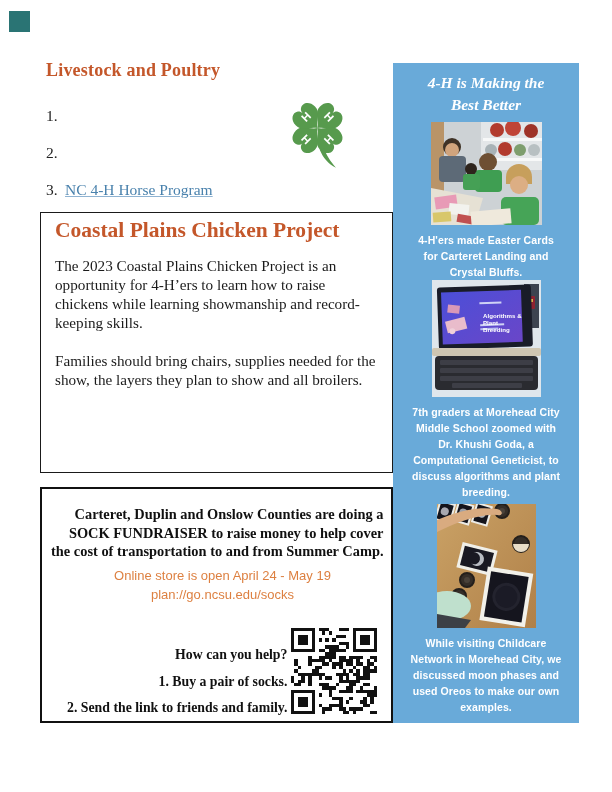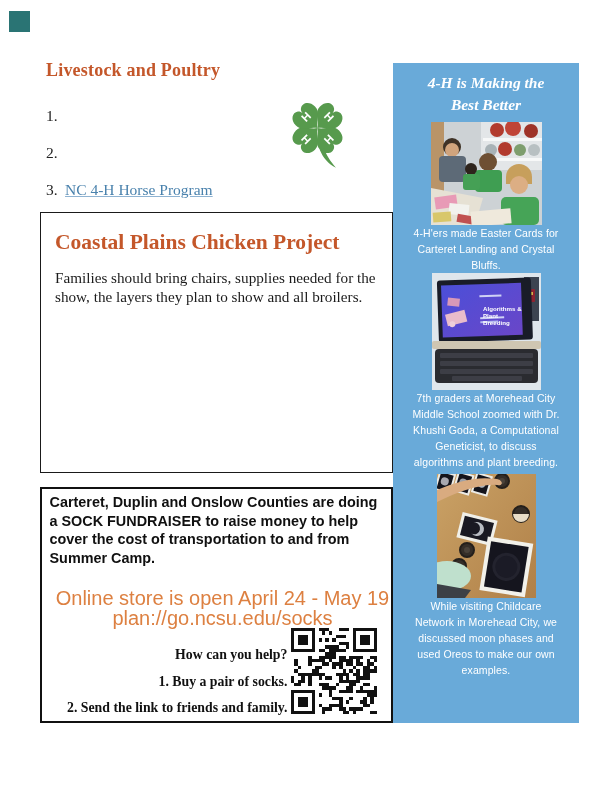--- a/index.html
+++ b/index.html
@@ -18,48 +18,48 @@
         font-size:15.5px;}
   .link-row{display:flex;align-items:baseline;}
   .link-row .num{width:19px;color:#222;}
   .link-row a{color:#4a82ad;text-decoration:underline;text-decoration-color:#8fb3d2;cursor:pointer;}
 
   
   .clover{position:absolute;left:282px;top:92px;width:71px;height:85px;}
 
   
   .chicken-box{position:absolute;left:40px;top:212px;width:353px;height:261px;box-sizing:border-box;
-        border:1.5px solid #1a1a1a;padding:17px 12px;background:#fff;}
+        border:1.5px solid #1a1a1a;padding:5px 12px;background:#fff;}
   .chicken-box h2{margin:0 0 13px 2px;font-size:21.5px;font-weight:bold;color:#c4572a;}
   .chicken-box p{margin:0 0 19px 2px;font-size:15.2px;line-height:19px;color:#1b1b1b;}
 
   
   .fund-box{position:absolute;left:40px;top:487px;width:353px;height:236px;box-sizing:border-box;
         border:2px solid #111;background:#fff;font-family:"Liberation Sans",sans-serif;}
-  .fund-intro{margin:4px auto 0;width:334px;text-align:left;font-weight:bold;font-size:14.4px;
-        line-height:18.5px;color:#101010;}
-  .fund-store{margin:22px auto 0;text-align:center;color:#dd8041;font-size:20px;line-height:19.5px;padding-left:12px;}
+  .fund-intro{margin:16px auto 0;width:334px;text-align:right;font-weight:bold;font-size:14.4px;
+        line-height:18.5px;color:#101010;font-family:Liberation Serif, serif;}
+  .fund-store{margin:5px auto 0;text-align:center;color:#dd8041;font-size:13px;line-height:19.5px;padding-left:12px;}
   .fund-store .url{color:#dd8041;text-decoration:none;cursor:pointer;display:block;}
   .fund-help{position:absolute;left:10px;top:150px;text-align:right;
         font-family:"Liberation Serif",serif;font-weight:bold;color:#111;margin-top:8px;}
   .fund-help .help-h{margin:0 0 11px 0;font-size:13.8px;}
   .fund-help .help-item{margin:0 0 10px 15px;font-size:13.8px;}
   .qr{position:absolute;left:247px;top:139px;width:90px;height:86px;}
 
   
   .sidebar{position:absolute;left:393px;top:63px;width:186px;height:660px;background:#69aad9;
         display:flex;flex-direction:column;align-items:center;color:#fff;
         font-family:"Liberation Sans",sans-serif;}
   .sb-title{margin:9px 0 0;width:142px;text-align:center;font-family:"Liberation Serif",serif;
         font-style:italic;font-weight:bold;font-size:15.5px;line-height:22px;}
   .sb-fig{position:relative;flex:none;}
   .fig1{width:111px;height:103px;margin-top:6px;}
   .fig2{width:109px;height:117px;margin-top:0;}
   .fig3{width:99px;height:124px;margin-top:4px;}
-  .sb-cap{width:151px;text-align:center;font-size:10.5px;font-weight:normal;
+  .sb-cap{margin-top:7px;width:151px;text-align:center;font-size:10.5px;font-weight:bold;
         line-height:16px;letter-spacing:.1px;}
   .slide-title{position:absolute;left:47%;top:27%;width:70px;color:#fff;font-weight:bold;
         font-size:11px;line-height:1.15;transform:scale(.56);transform-origin:top left;}
   .sb-fig svg{display:block;}
 </style>
 </head>
 <body>
 
 <div class="page">
 
@@ -97,20 +97,21 @@
       <g transform="rotate(315 50 50)">
         <path d="M50 50 C43 40 31 38 31 26 C31 15 40 9 47 14 C48.5 15 50 17.5 50 20 C50 17.5 51.5 15 53 14 C60 9 69 15 69 26 C69 38 57 40 50 50 Z"></path>
         <text x="50" y="33" text-anchor="middle" fill="#ffffff" font-family="Liberation Sans, sans-serif" font-weight="bold" font-size="16">H</text>
       </g>
       <path d="M53 80 C58 92 65 100 76 106 C68 96 62 88 60 79 Z"></path>
     </g>
   </svg>
 
   <div class="chicken-box">
     <h2>Coastal Plains Chicken Project</h2>
+    <p>The 2023 Coastal Plains Chicken Project is an opportunity for 4-H’ers to learn how to raise chickens while learning showmanship and record-keeping skills.</p>
     <p>Families should bring chairs, supplies needed for the show, the layers they plan to show and all broilers.</p>
   </div>
 
   <div class="fund-box">
     <p class="fund-intro">Carteret, Duplin and Onslow Counties are doing a SOCK FUNDRAISER to raise money to help cover the cost of transportation to and from Summer Camp.</p>
     <div class="fund-store">
       <span>Online store is open April 24 - May 19</span>
       <a class="url">plan://go.ncsu.edu/socks</a>
     </div>
     <div class="fund-help">

